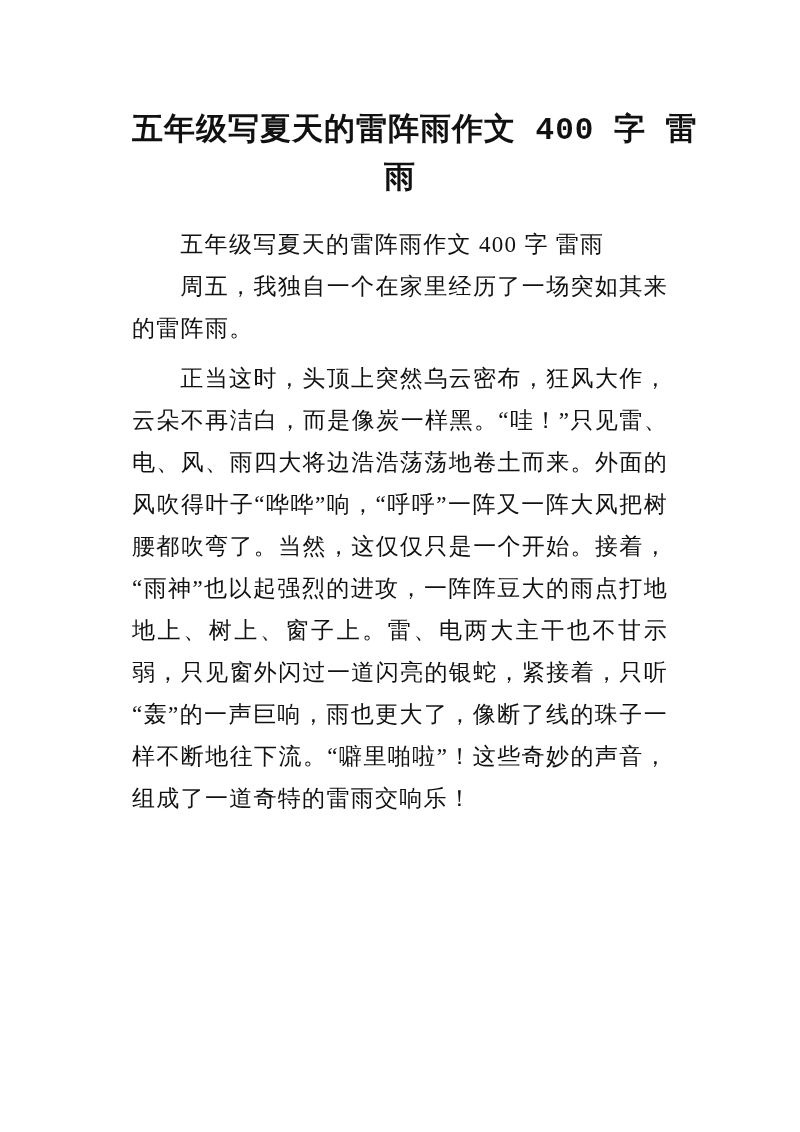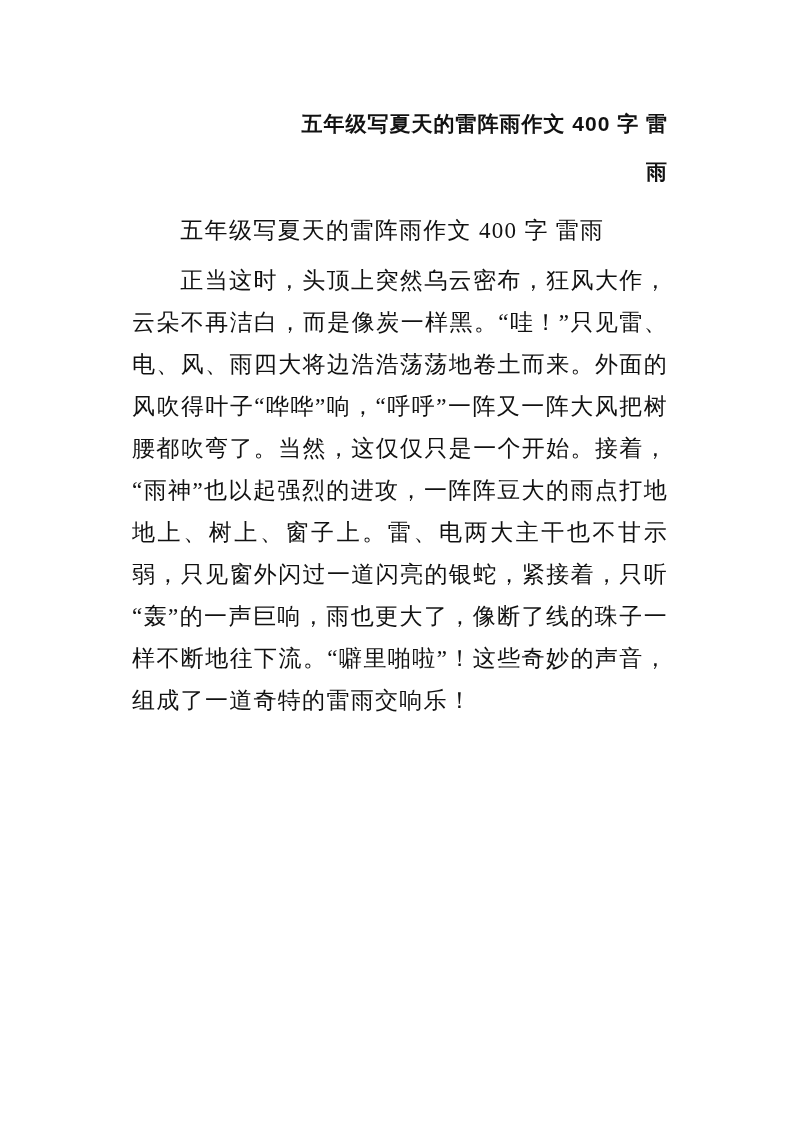--- a/index.html
+++ b/index.html
@@ -13,25 +13,25 @@
     overflow: hidden;
     font-family: "Liberation Serif", "DejaVu Serif", serif;
     color: #111111;
   }
   .page {
     box-sizing: content-box;
     width: 536px;
     padding: 86px 132px 0 132px;
   }
   .doc-title {
-    font-family: Liberation Sans, sans-serif;
+    font-family: Liberation Mono, monospace;
     font-weight: 700;
-    font-size: 21px;
+    font-size: 31px;
     line-height: 48px;
-    text-align: right;
+    text-align: center;
     letter-spacing: 1px;
   }
   .doc-title .title-line {
     white-space: nowrap;
   }
   .essay-body {
     font-size: 23px;
     line-height: 42px;
     letter-spacing: 1.3px;
   }
@@ -49,16 +49,17 @@
 
 <div class="page">
 
   <h1 class="doc-title">
     <div class="title-line">五年级写夏天的雷阵雨作文 400 字 雷</div>
     <div class="title-line">雨</div>
   </h1>
 
   <div class="essay-body">
     <p class="para-1">五年级写夏天的雷阵雨作文 400 字 雷雨</p>
+    <p class="para-2">周五，我独自一个在家里经历了一场突如其来的雷阵雨。</p>
     <p class="para-4">正当这时，头顶上突然乌云密布，狂风大作，云朵不再洁白，而是像炭一样黑。“哇！”只见雷、电、风、雨四大将边浩浩荡荡地卷土而来。外面的风吹得叶子“哗哗”响，“呼呼”一阵又一阵大风把树腰都吹弯了。当然，这仅仅只是一个开始。接着，“雨神”也以起强烈的进攻，一阵阵豆大的雨点打地地上、树上、窗子上。雷、电两大主干也不甘示弱，只见窗外闪过一道闪亮的银蛇，紧接着，只听“轰”的一声巨响，雨也更大了，像断了线的珠子一样不断地往下流。“噼里啪啦”！这些奇妙的声音，组成了一道奇特的雷雨交响乐！</p>
   </div>
 
 </div>
 
 </body></html>

